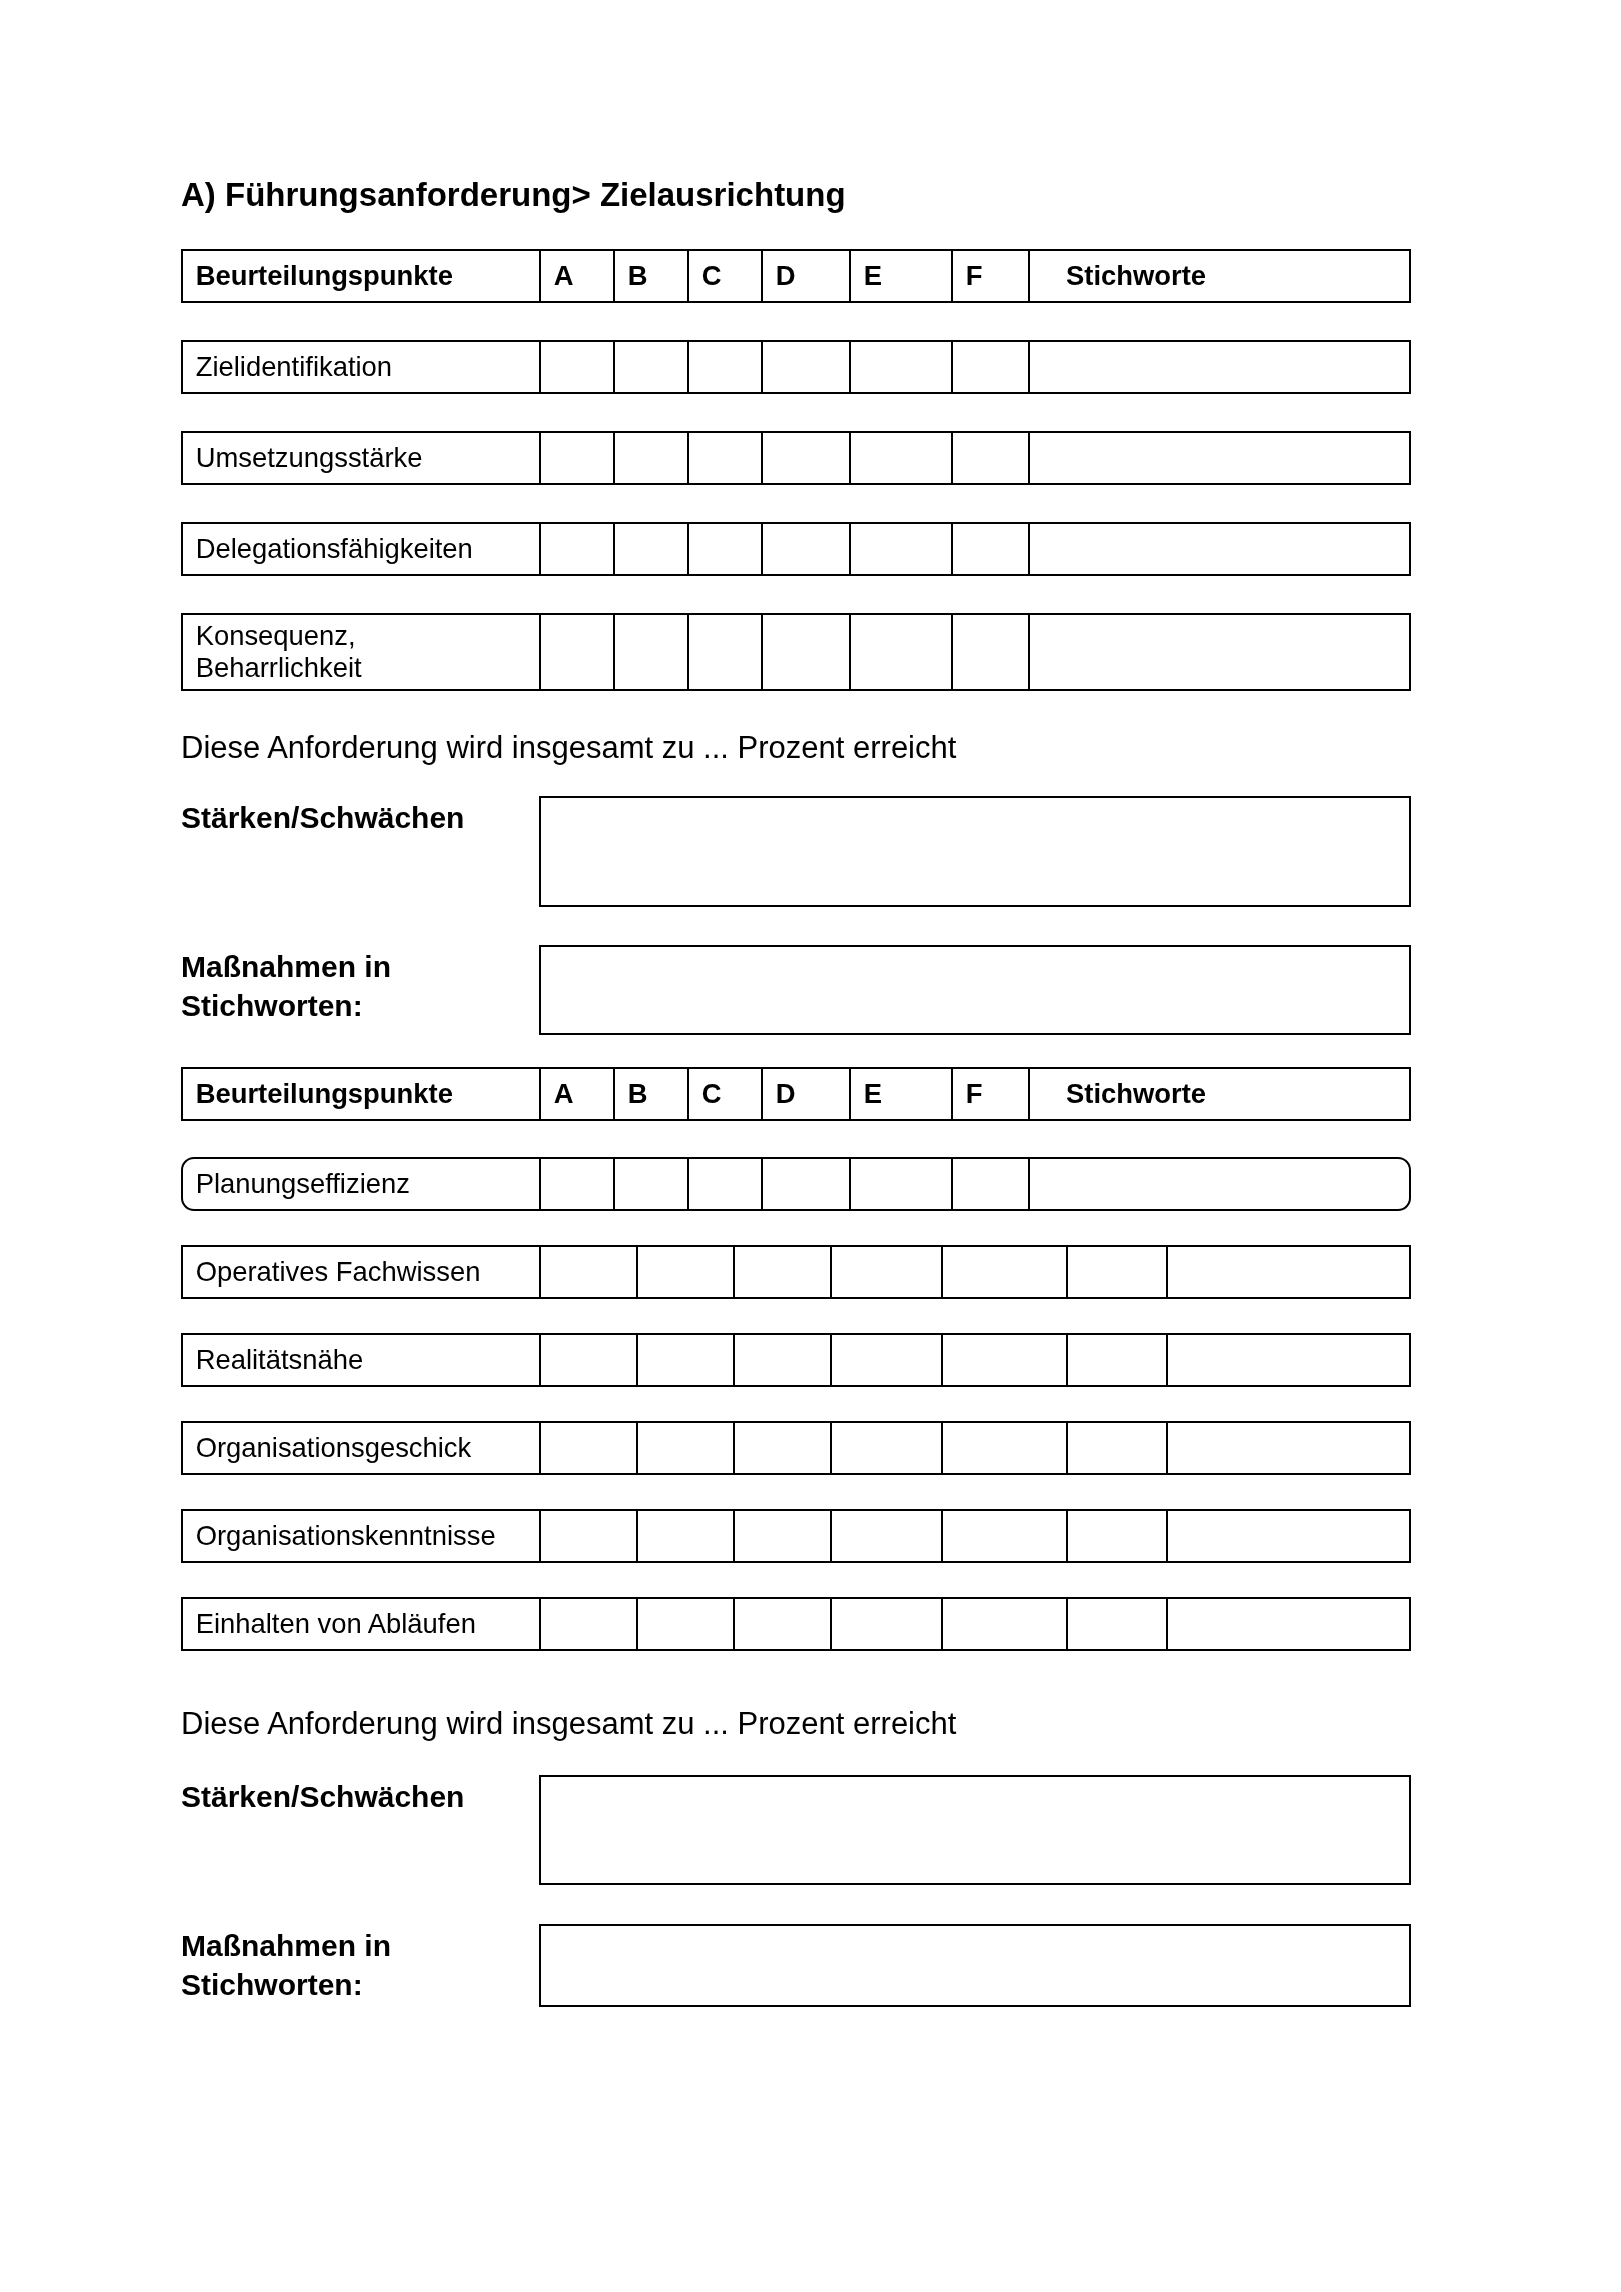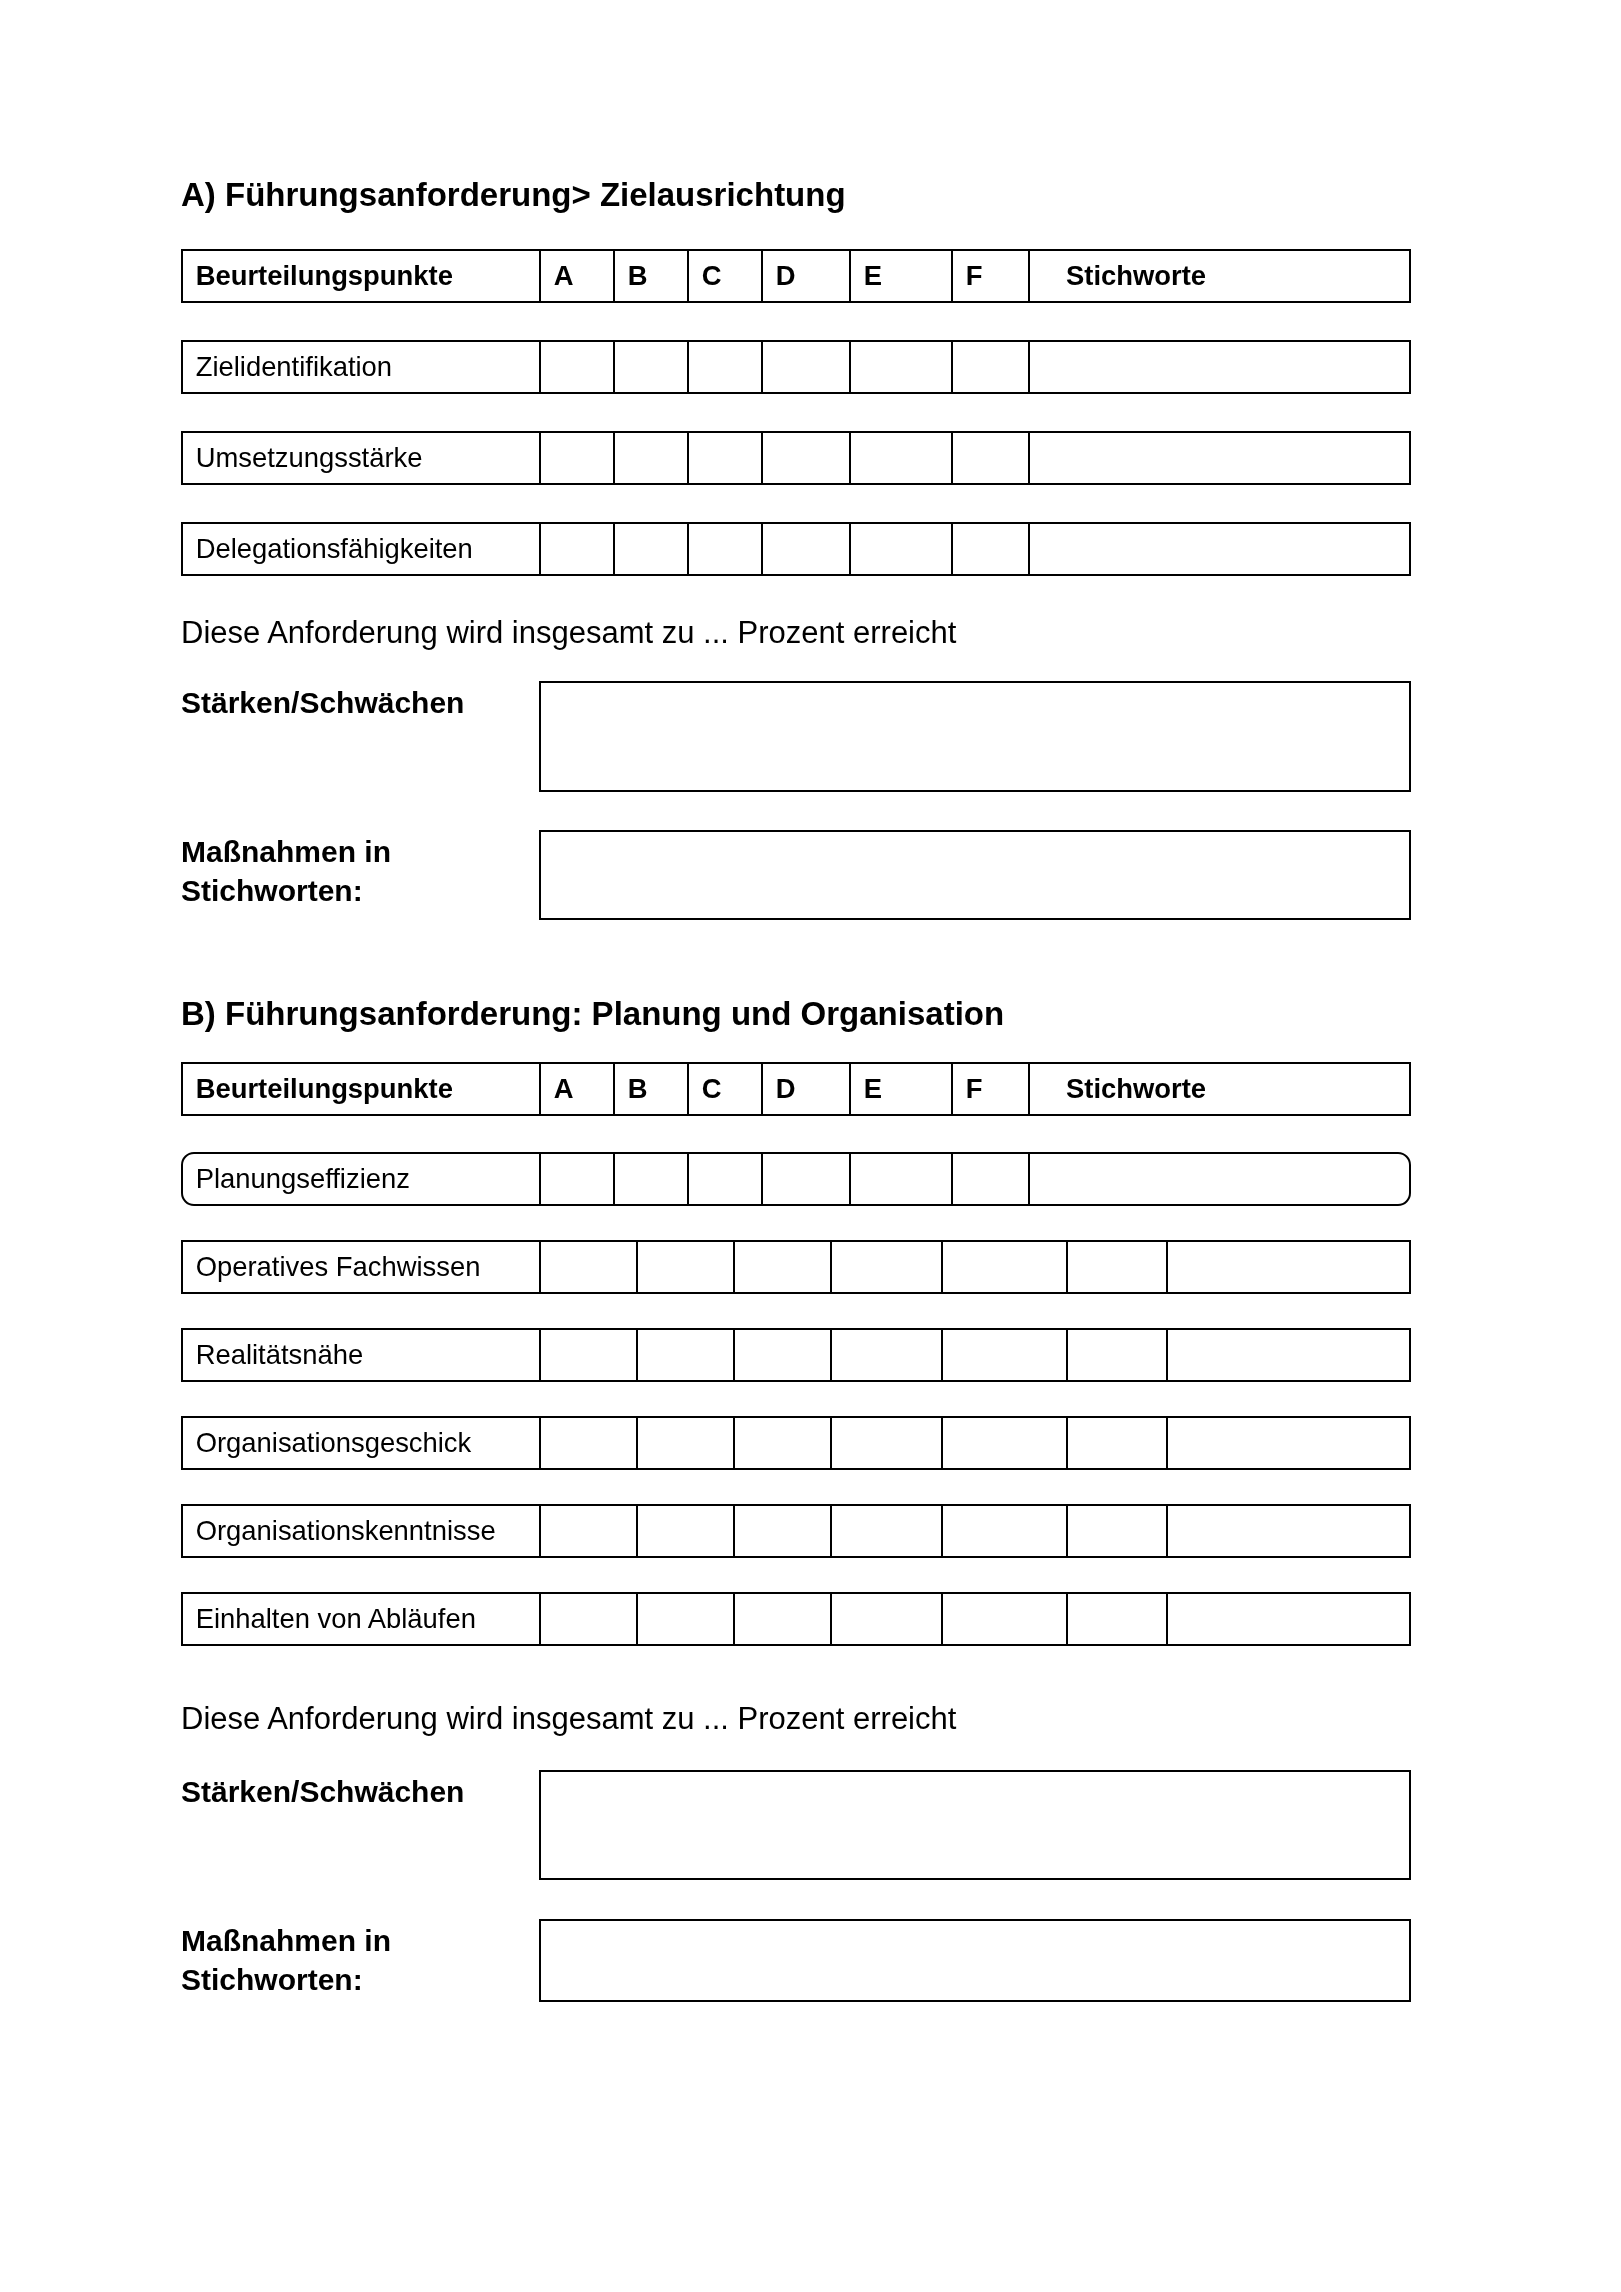--- a/index.html
+++ b/index.html
@@ -132,37 +132,47 @@
         <div class="cell w-label pre">Delegationsfähigkeiten</div>
         <div class="cell w-a"></div>
         <div class="cell w-b"></div>
         <div class="cell w-c"></div>
         <div class="cell w-d"></div>
         <div class="cell w-e"></div>
         <div class="cell w-f"></div>
         <div class="cell last"></div>
       </div>
 
+      <div class="gtable dbl m38">
+        <div class="cell w-label pre">Konsequenz,
+Beharrlichkeit</div>
+        <div class="cell w-a"></div>
+        <div class="cell w-b"></div>
+        <div class="cell w-c"></div>
+        <div class="cell w-d"></div>
+        <div class="cell w-e"></div>
+        <div class="cell w-f"></div>
+        <div class="cell last"></div>
+      </div>
 
       <p class="summary sa">Diese Anforderung wird insgesamt zu ... Prozent erreicht</p>
 
       <div class="fieldrow fr-strengths-a">
         <div class="flabel">Stärken/Schwächen</div>
         <div class="bigbox"></div>
       </div>
 
       <div class="fieldrow fr-measures-a">
         <div class="flabel pre">Maßnahmen in
 Stichworten:</div>
         <div class="bigbox"></div>
       </div>
     </section>
 
     <section>
-      <h2 class="sec-title title-b">B) Führungsanforderung: Planung und Organisation</h2>
 
       <div class="gtable hdr" style="margin-top:32px;">
         <div class="cell w-label">Beurteilungspunkte</div>
         <div class="cell w-a">A</div>
         <div class="cell w-b">B</div>
         <div class="cell w-c">C</div>
         <div class="cell w-d">D</div>
         <div class="cell w-e">E</div>
         <div class="cell w-f">F</div>
         <div class="cell last">Stichworte</div>

